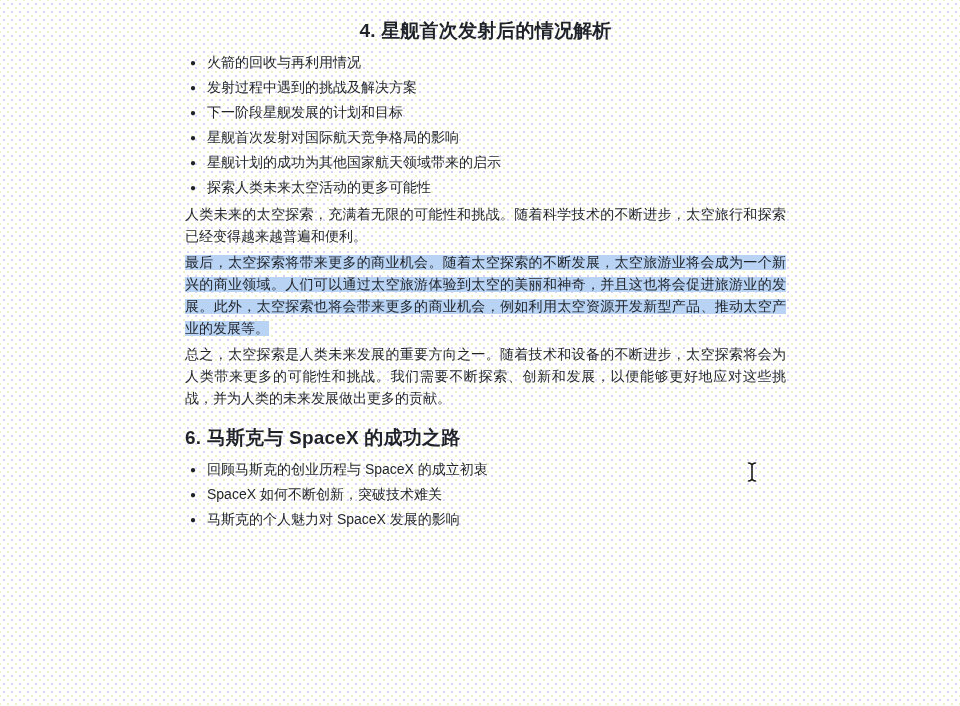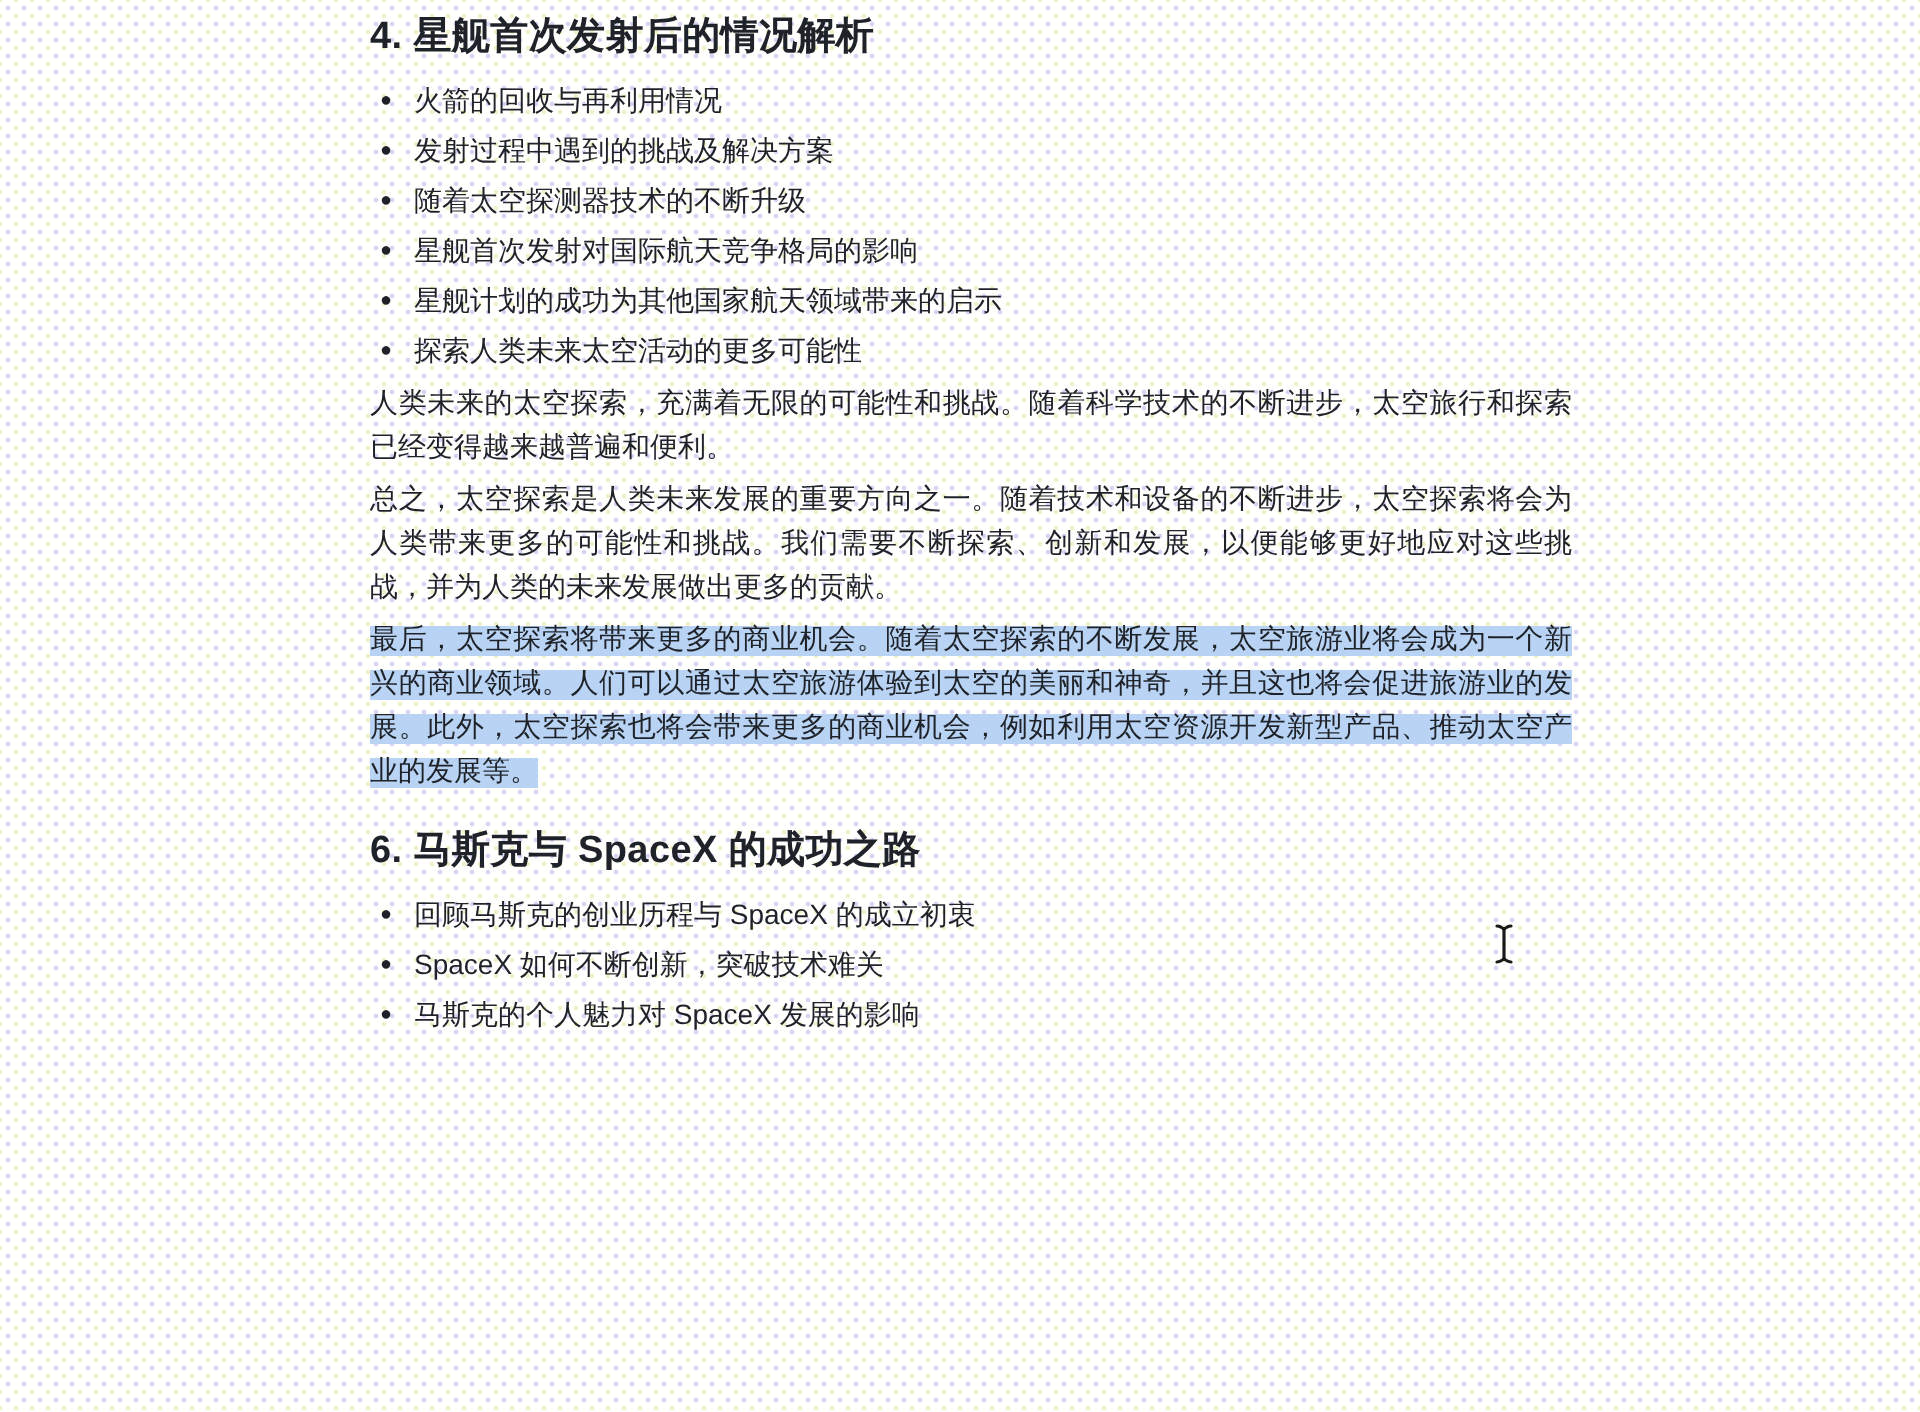--- a/index.html
+++ b/index.html
@@ -28,21 +28,21 @@
   }
 
   h3.doc-heading {
     font-size: 19px;
     line-height: 27px;
     font-weight: 700;
     margin: 14px 0 6px 0;
     color: #1f2329;
     letter-spacing: 0.2px;
   }
-  h3.doc-heading.first { margin-top: 0; }
+  h3.doc-heading.first { margin-top: 12px; text-align: center; }
 
   ul.doc-list {
     list-style: none;
     margin: 0;
     padding: 0;
   }
   ul.doc-list li {
     display: flex;
     line-height: 25px;
     font-size: 14px;
@@ -90,21 +90,21 @@
     <li>
       <span class="bullet-marker">●</span>
       <span class="li-text">火箭的回收与再利用情况</span>
     </li>
     <li>
       <span class="bullet-marker">●</span>
       <span class="li-text">发射过程中遇到的挑战及解决方案</span>
     </li>
     <li>
       <span class="bullet-marker">●</span>
-      <span class="li-text">随着太空探测器技术的不断升级</span>
+      <span class="li-text">下一阶段星舰发展的计划和目标</span>
     </li>
   </ul>
 
 
   <ul class="doc-list">
     <li>
       <span class="bullet-marker">●</span>
       <span class="li-text">星舰首次发射对国际航天竞争格局的影响</span>
     </li>
     <li>
@@ -114,23 +114,23 @@
     <li>
       <span class="bullet-marker">●</span>
       <span class="li-text">探索人类未来太空活动的更多可能性</span>
     </li>
   </ul>
 
   <p class="doc-para">人类未来的太空探索，充满着无限的可能性和挑战。随着科学技术的不断进步，太空旅行和探索已经变得越来越普遍和便利。</p>
 
 
 
+  <p class="doc-para"><span class="selection">最后，太空探索将带来更多的商业机会。随着太空探索的不断发展，太空旅游业将会成为一个新兴的商业领域。人们可以通过太空旅游体验到太空的美丽和神奇，并且这也将会促进旅游业的发展。此外，太空探索也将会带来更多的商业机会，例如利用太空资源开发新型产品、推动太空产业的发展等。</span></p>
+
   <p class="doc-para">总之，太空探索是人类未来发展的重要方向之一。随着技术和设备的不断进步，太空探索将会为人类带来更多的可能性和挑战。我们需要不断探索、创新和发展，以便能够更好地应对这些挑战，并为人类的未来发展做出更多的贡献。</p>
-
-  <p class="doc-para"><span class="selection">最后，太空探索将带来更多的商业机会。随着太空探索的不断发展，太空旅游业将会成为一个新兴的商业领域。人们可以通过太空旅游体验到太空的美丽和神奇，并且这也将会促进旅游业的发展。此外，太空探索也将会带来更多的商业机会，例如利用太空资源开发新型产品、推动太空产业的发展等。</span></p>
 
   <h3 class="doc-heading">6. 马斯克与 SpaceX 的成功之路</h3>
 
   <ul class="doc-list">
     <li>
       <span class="bullet-marker">●</span>
       <span class="li-text">回顾马斯克的创业历程与 SpaceX 的成立初衷</span>
     </li>
     <li>
       <span class="bullet-marker">●</span>

